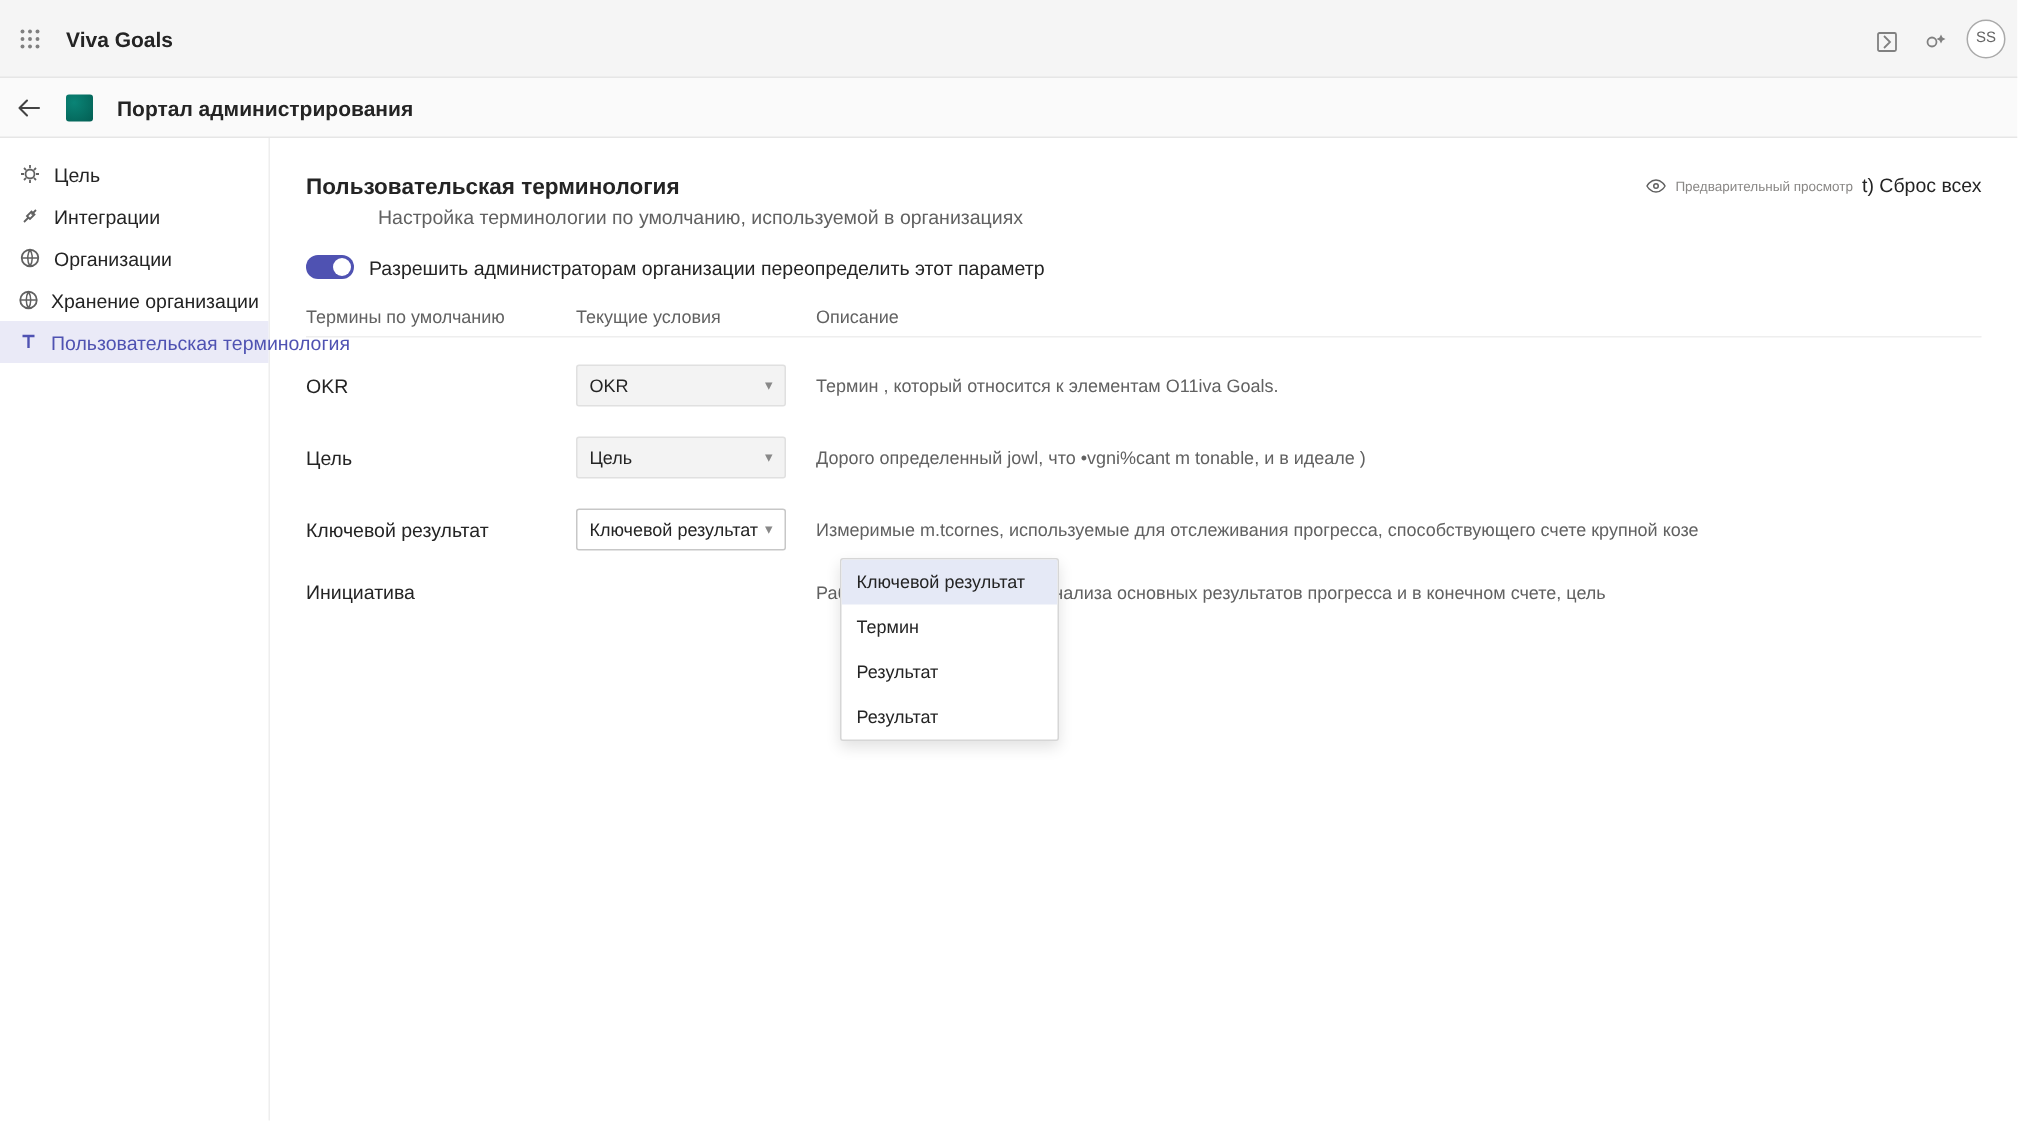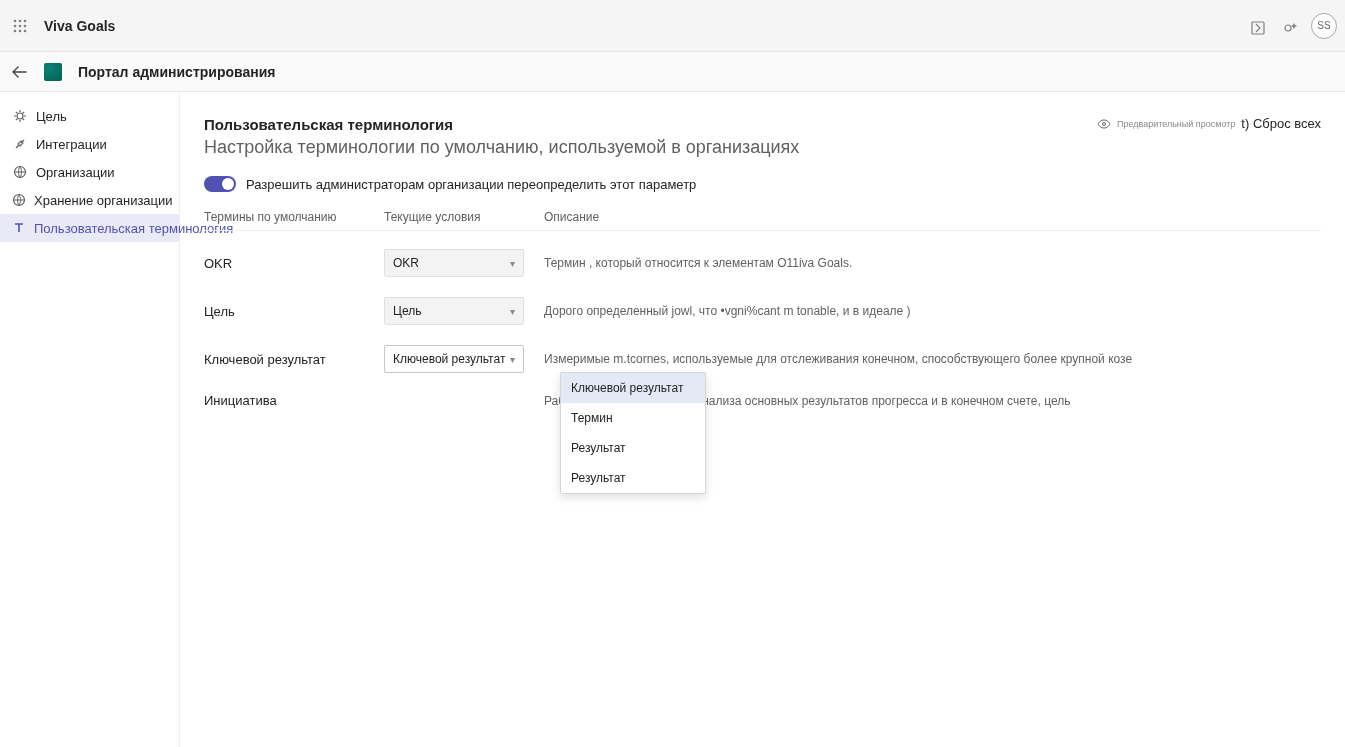--- a/index.html
+++ b/index.html
@@ -20,21 +20,21 @@
   .body { display:flex; height:calc(100% - 80px); }
   .sidebar { width:180px; border-right:1px solid #eee; padding-top:10px; background:#fff; }
   .sidebar-item { display:flex; align-items:center; gap:8px; padding:6px 12px; font-size:13px; color:#242424; white-space:nowrap; }
   .sidebar-item .side-icn { width:16px; height:16px; display:flex; align-items:center; justify-content:center; color:#616161; }
   .sidebar-item.active { background:#eaeaf7; color:#4f52b2; }
   .sidebar-item.active .side-icn { color:#4f52b2; }
   
   .main { flex:1; padding:24px 24px 24px 24px; position:relative; }
   .page-header { display:flex; align-items:flex-start; }
   .page-title { font-size:15px; font-weight:600; color:#242424; margin-bottom:4px; }
-  .page-sub { font-size:18px; color:#616161; margin-bottom:18px; }
+  .page-sub { font-size:13px; color:#616161; margin-bottom:18px;margin-left:48px; }
   .header-actions { margin-left:auto; display:flex; align-items:center; gap:6px; font-size:13px; color:#242424; }
   .eye { width:14px; height:14px; display:flex; align-items:center; justify-content:center; color:#616161; }
   .tiny { font-size:9px; color:#8a8886; }
   
   .toggle-row { display:flex; align-items:center; gap:10px; margin-bottom:18px; }
   .toggle { width:32px; height:16px; background:#4f52b2; border-radius:8px; position:relative; }
   .toggle::after { content:""; position:absolute; right:2px; top:2px; width:12px; height:12px; background:#fff; border-radius:50%; }
   .toggle-label { font-size:13px; color:#242424; }
   
   .thead { display:flex; font-size:12px; color:#616161; border-bottom:1px solid #eee; padding-bottom:6px; margin-bottom:8px; }
@@ -204,21 +204,21 @@
     </div>
 
     <div class="trow">
       <div class="cell-default">Ключевой результат</div>
       <div class="cell-current">
         <div class="select open">
           <span>Ключевой результат</span>
           <span class="chev">▾</span>
         </div>
       </div>
-      <div class="cell-desc">Измеримые m.tcornes, используемые для отслеживания конечном, способствующего более крупной козе</div>
+      <div class="cell-desc">Измеримые m.tcornes, используемые для отслеживания прогресса, способствующего счете крупной козе</div>
     </div>
 
     <div class="trow">
       <div class="cell-default">Инициатива</div>
       <div class="cell-current"></div>
       <div class="cell-desc">Работа, предпринятая для анализа основных результатов прогресса и в конечном счете, цель</div>
     </div>
 
     <div class="dropdown">
       <div class="dd-item highlight">Ключевой результат</div>

